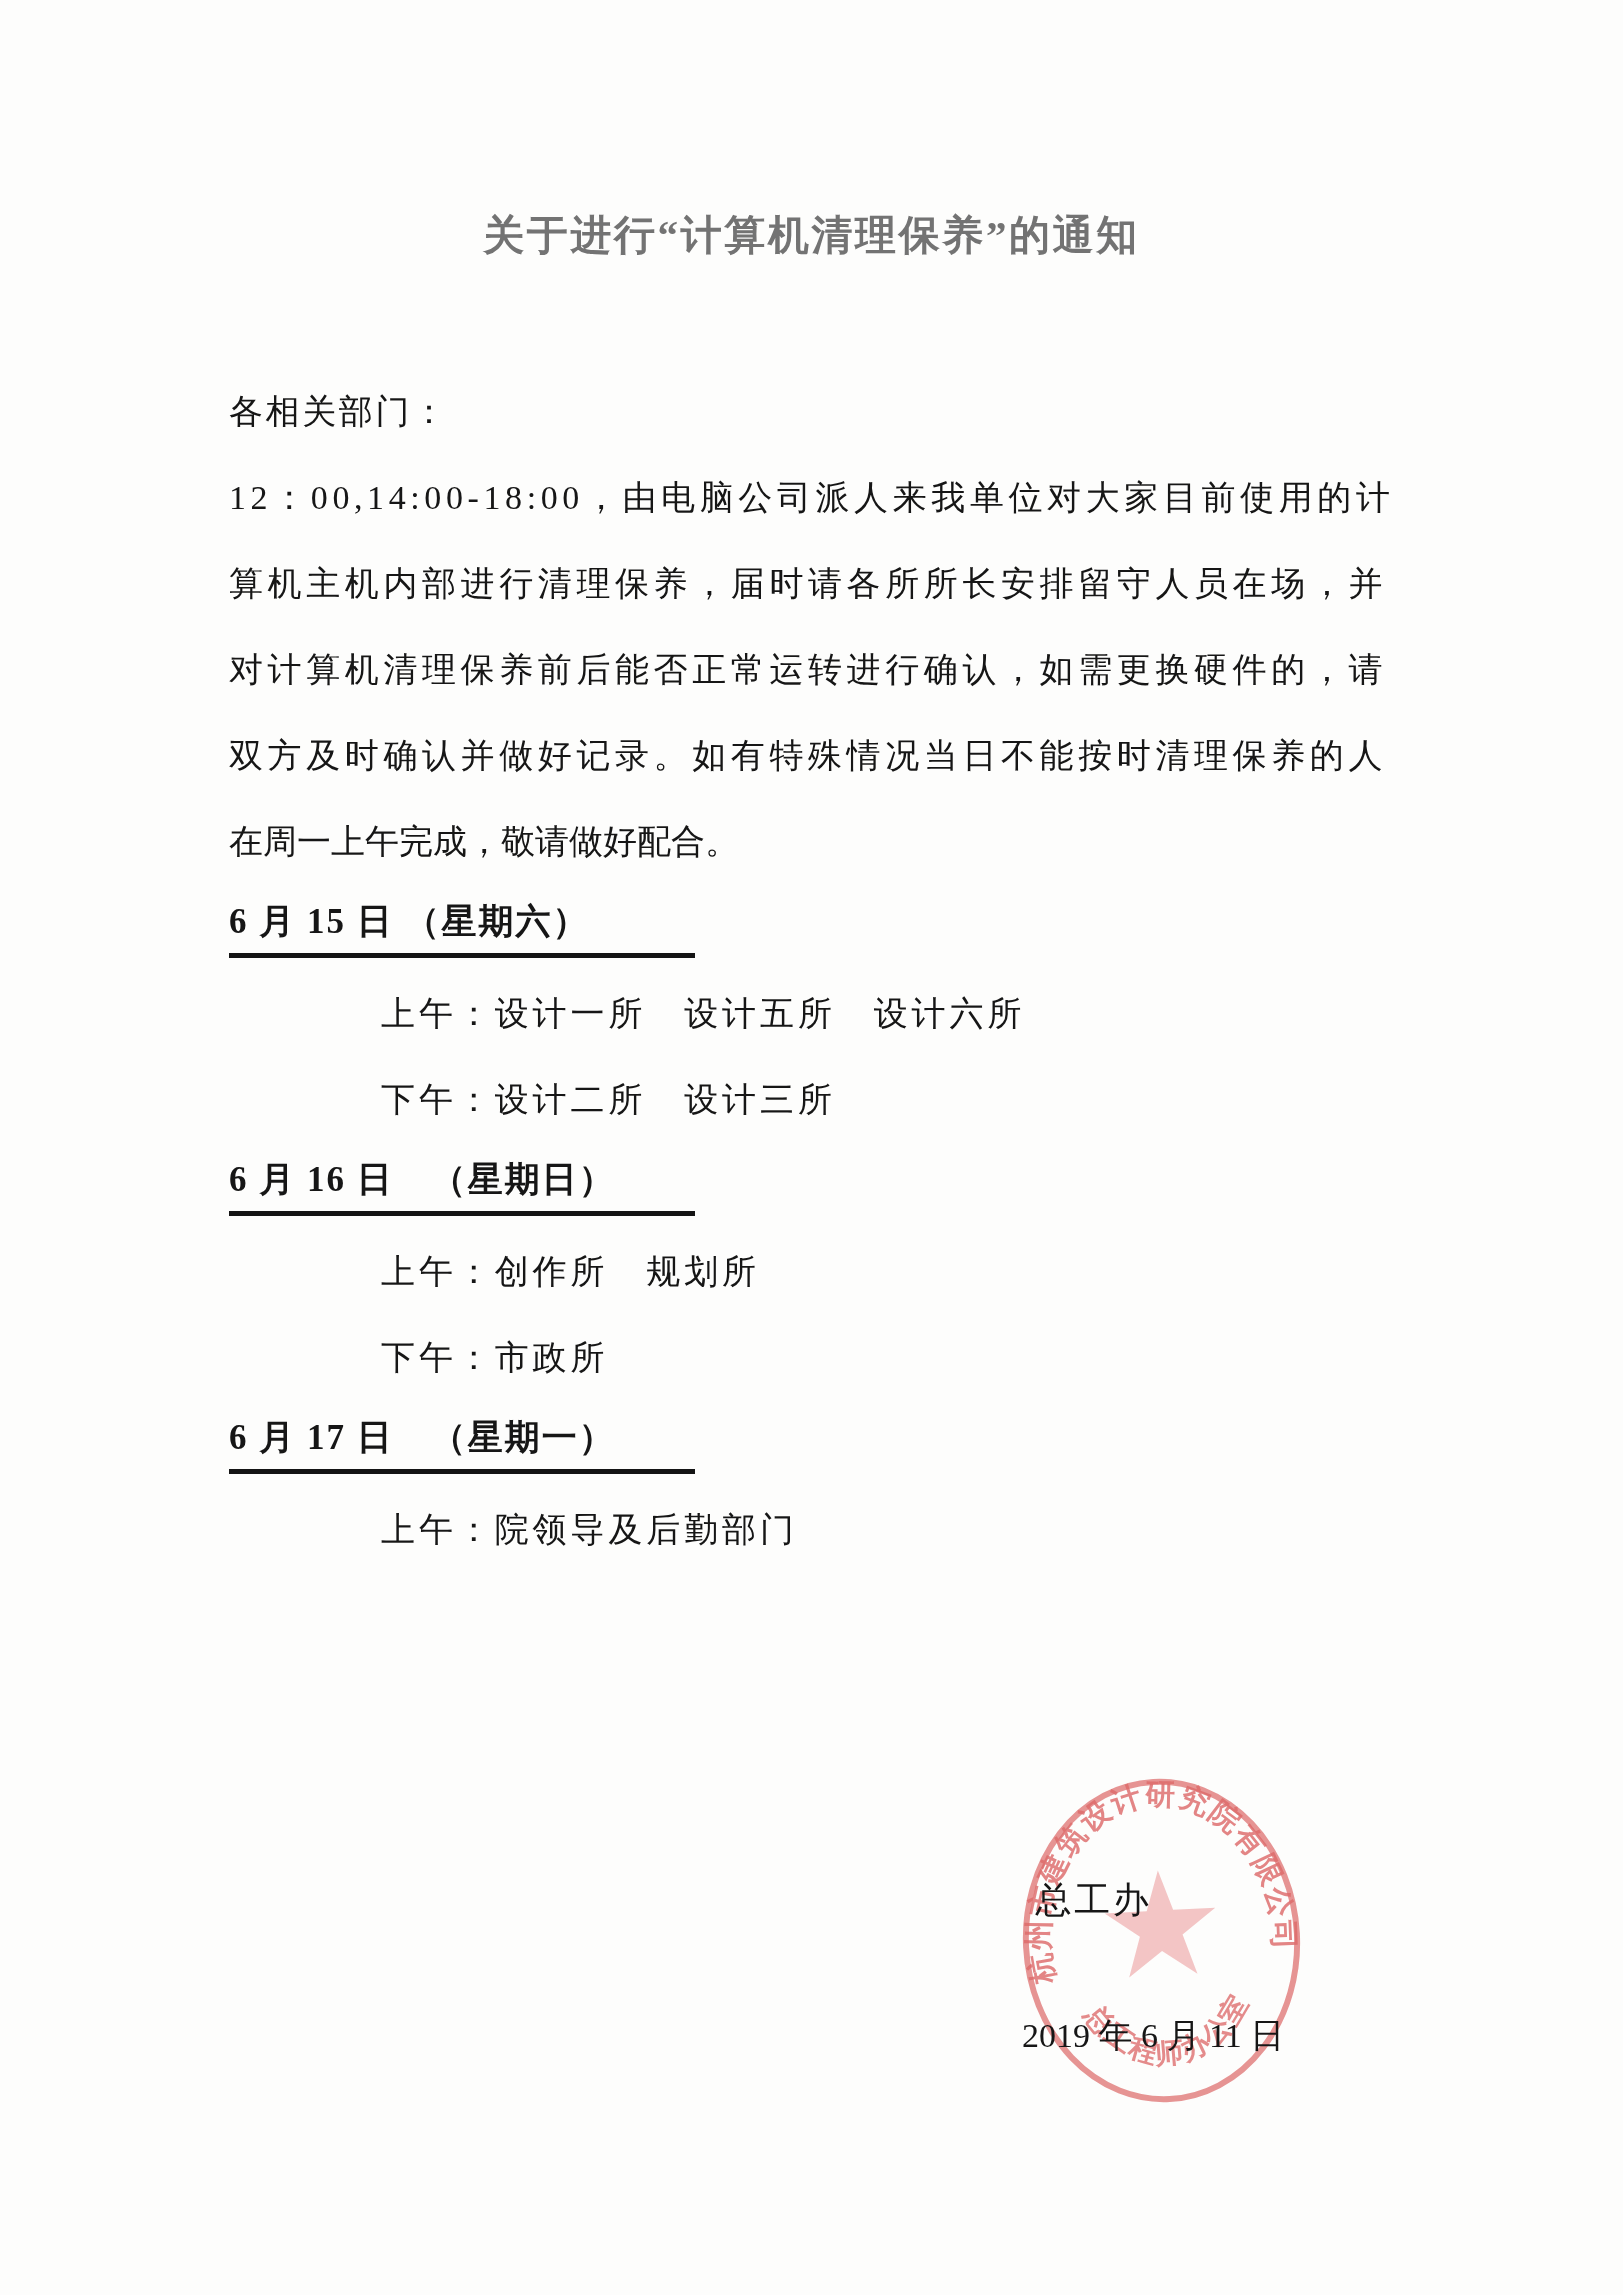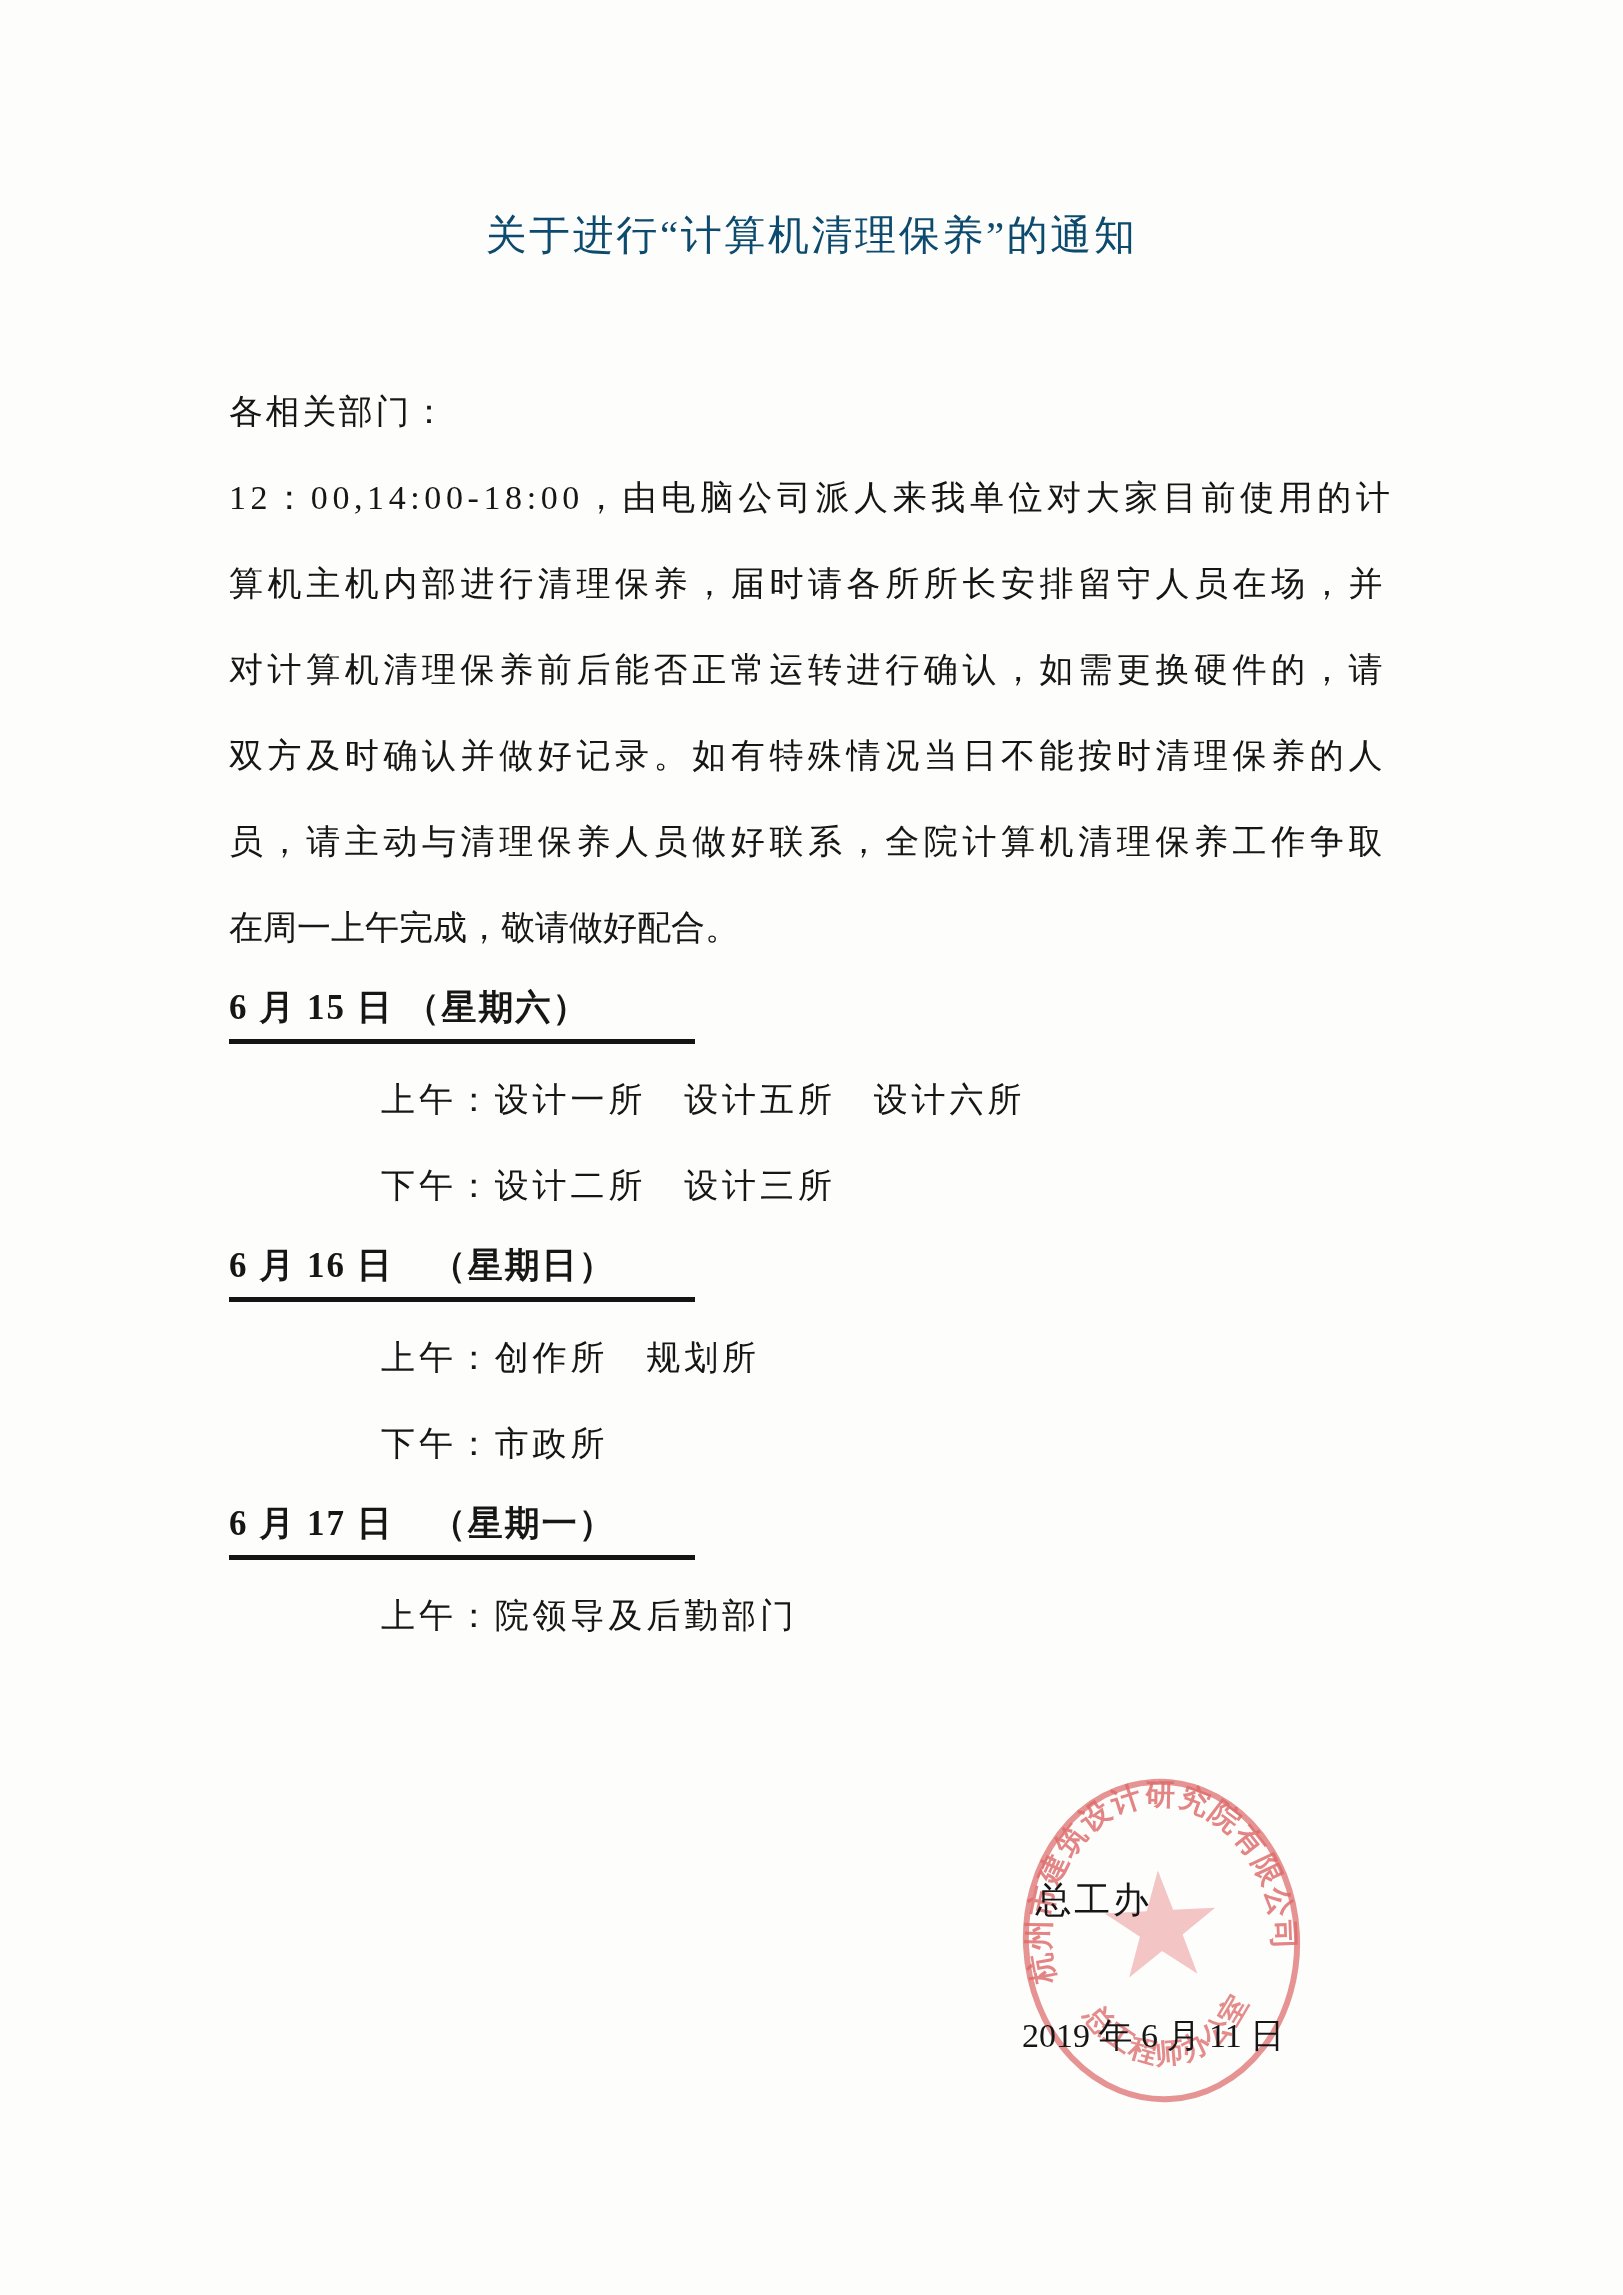--- a/index.html
+++ b/index.html
@@ -8,23 +8,23 @@
     width:1623px;height:2295px;
     background:#fdfdfc;
     overflow:hidden;
     font-family:"Liberation Serif","DejaVu Serif",serif;
     color:#161616;
   }
   .doc-title{
     position:absolute;
     top:208px;left:0;width:100%;
     text-align:center;
-    font-size:41px;font-weight:normal;
+    font-size:41px;font-weight:bold;
     letter-spacing:2.6px;
-    color:#0c4a6e;
+    color:#737373;
   }
   .content{
     position:absolute;
     top:369px;left:229px;width:1172px;
   }
   .line{
     height:86px;
     display:flex;
     align-items:center;
     font-size:34px;
@@ -91,21 +91,20 @@
   </svg>
 
   <div class="content">
 
     <div class="line salutation">各相关部门：</div>
 
     <div class="line just">12：00,14:00-18:00，由电脑公司派人来我单位对大家目前使用的计</div>
     <div class="line just">算机主机内部进行清理保养，届时请各所所长安排留守人员在场，并</div>
     <div class="line just">对计算机清理保养前后能否正常运转进行确认，如需更换硬件的，请</div>
     <div class="line just">双方及时确认并做好记录。如有特殊情况当日不能按时清理保养的人</div>
-    <div class="line just">员，请主动与清理保养人员做好联系，全院计算机清理保养工作争取</div>
     <div class="line">在周一上午完成，敬请做好配合。</div>
 
 
     <div class="line">
       <span class="heading-wrap"><span class="heading-text">6 月 15 日 （星期六）</span></span>
     </div>
     <div class="line indent-line">上午：设计一所　设计五所　设计六所</div>
     <div class="line indent-line">下午：设计二所　设计三所</div>
 
     <div class="line">

